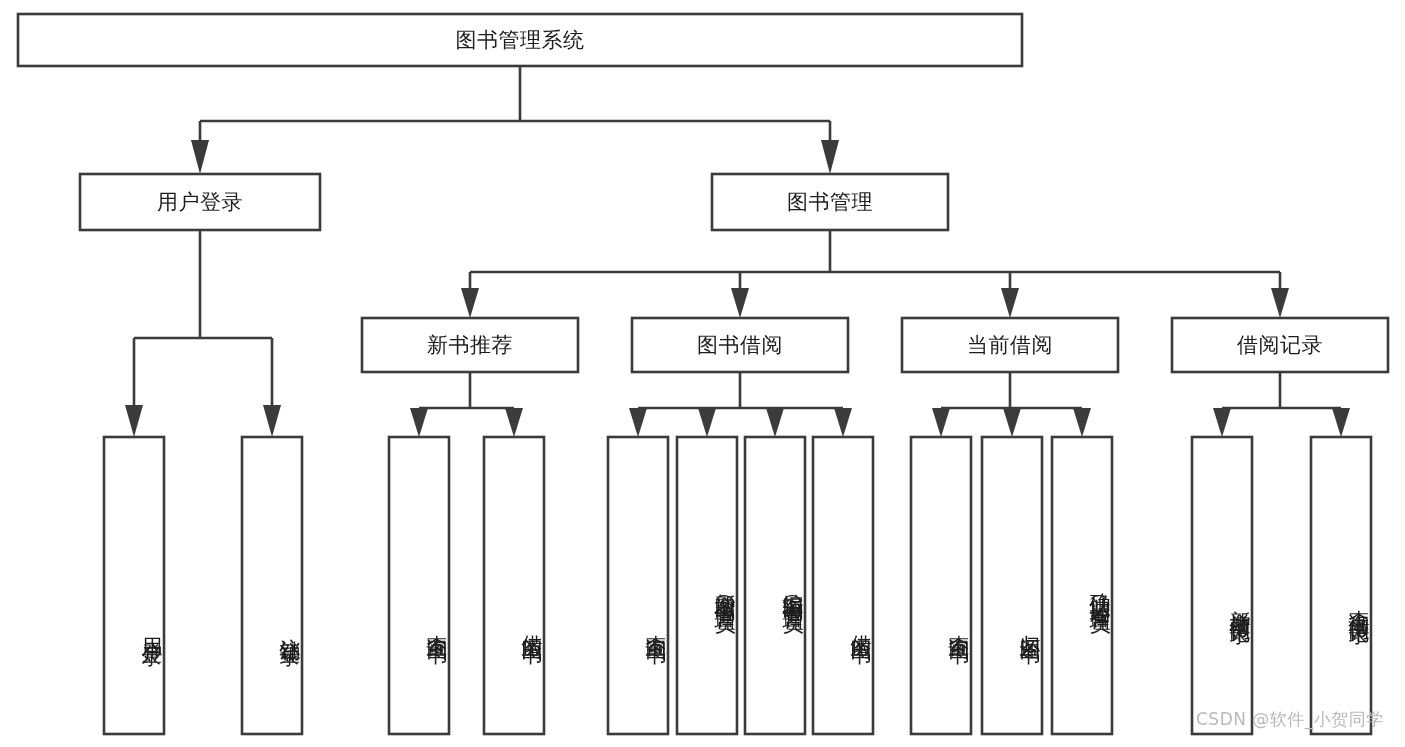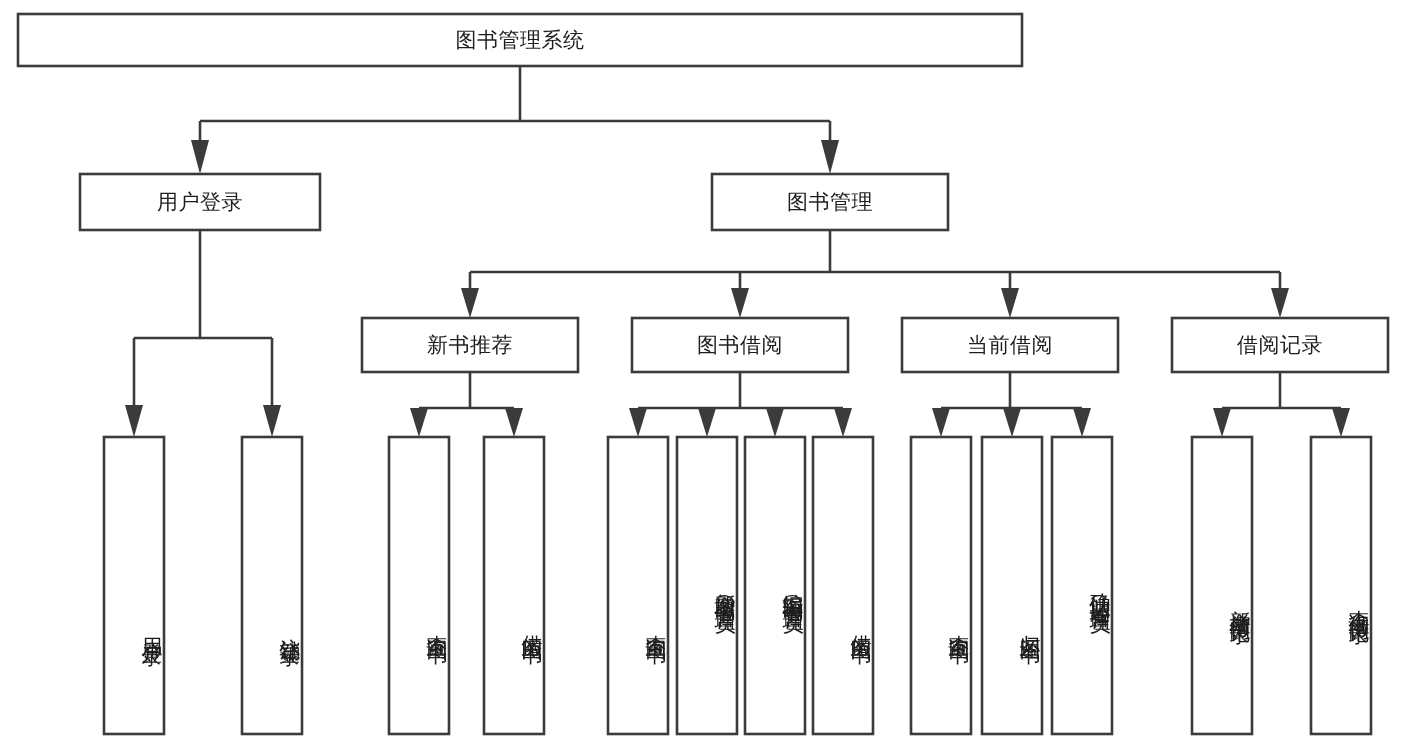--- a/index.html
+++ b/index.html
@@ -207,14 +207,15 @@
   <div class="leaf-label" style="left:608px; top:514px; width:60px; height:220px;">查询图书</div>
   <div class="leaf-label" style="left:677px; top:445px; width:60px; height:289px;">新增图书（管理员）</div>
   <div class="leaf-label" style="left:745px; top:445px; width:60px; height:289px;">编辑图书（管理员）</div>
   <div class="leaf-label" style="left:813px; top:514px; width:60px; height:220px;">借阅图书</div>
   <div class="leaf-label" style="left:911px; top:514px; width:60px; height:220px;">查询图书</div>
   <div class="leaf-label" style="left:982px; top:514px; width:60px; height:220px;">归还图书</div>
   <div class="leaf-label" style="left:1052px; top:445px; width:60px; height:289px;">确认归还（管理员）</div>
   <div class="leaf-label" style="left:1192px; top:470px; width:60px; height:264px;">新增借阅记录</div>
   <div class="leaf-label" style="left:1311px; top:470px; width:60px; height:264px;">查询借阅记录</div>
 
+  <div class="watermark" style="left:1196px; top:708px;">CSDN @软件_小贺同学</div>
 
 </div>
 
 </body></html>

